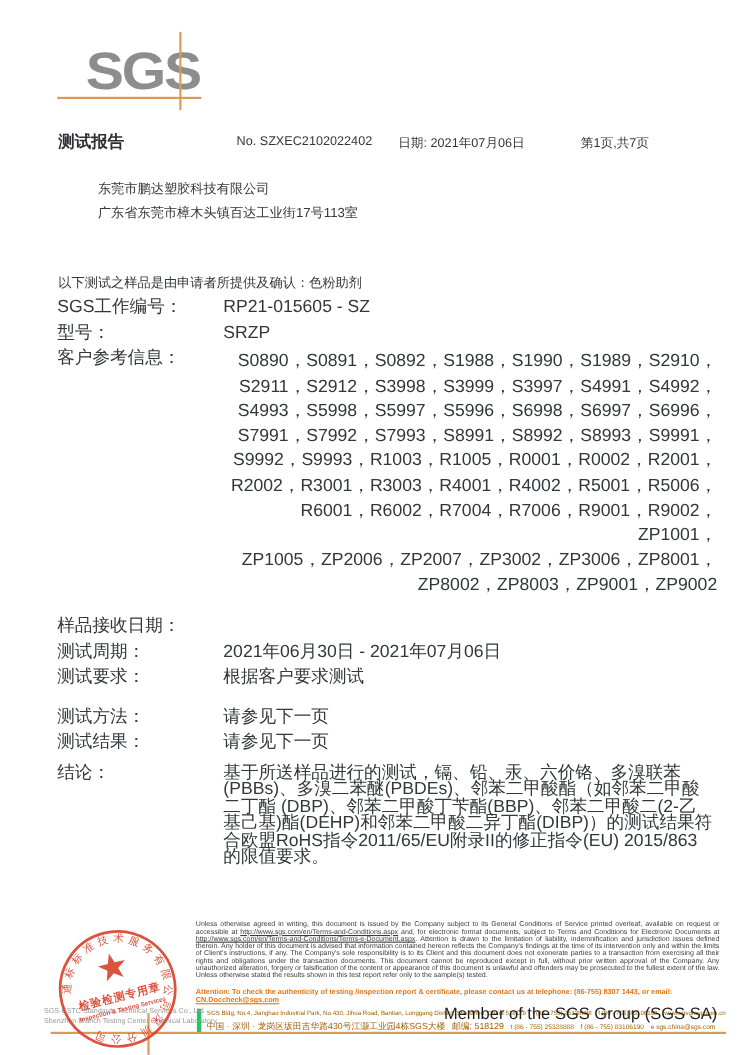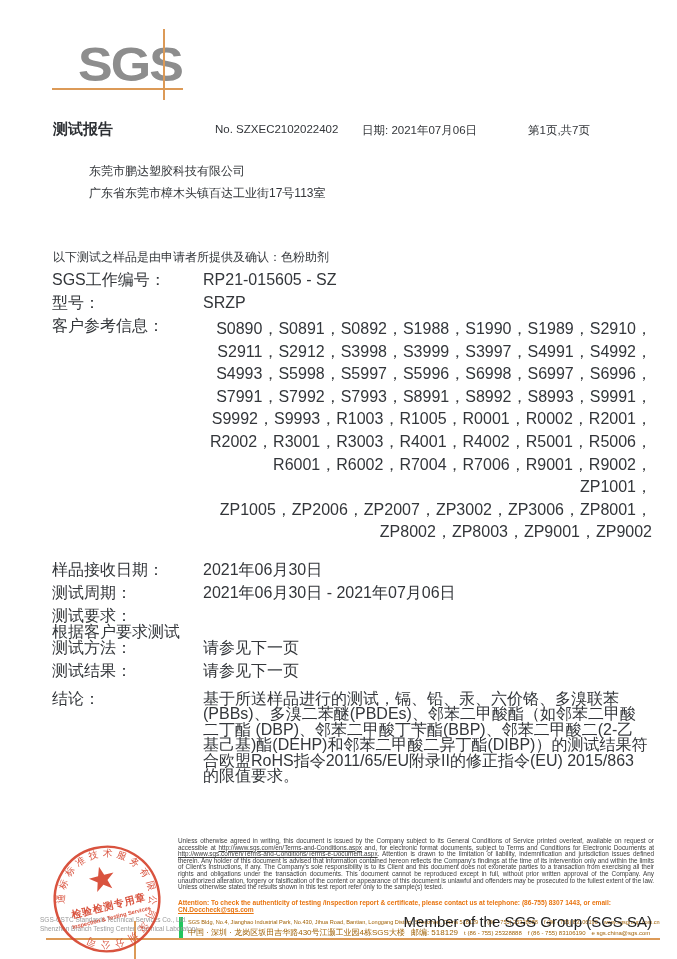--- a/index.html
+++ b/index.html
@@ -117,27 +117,26 @@
         <div class="ref-line">S7991，S7992，S7993，S8991，S8992，S8993，S9991，</div>
         <div class="ref-line">S9992，S9993，R1003，R1005，R0001，R0002，R2001，</div>
         <div class="ref-line">R2002，R3001，R3003，R4001，R4002，R5001，R5006，</div>
         <div class="ref-line">R6001，R6002，R7004，R7006，R9001，R9002，ZP1001，</div>
         <div class="ref-line">ZP1005，ZP2006，ZP2007，ZP3002，ZP3006，ZP8001，</div>
         <div class="ref-line">ZP8002，ZP8003，ZP9001，ZP9002</div>
       </div>
     </div>
     <div class="info-row">
       <div class="lbl">样品接收日期：</div>
-      <div class="val">2021年06月30日</div>
     </div>
     <div class="info-row">
       <div class="lbl">测试周期：</div>
       <div class="val">2021年06月30日 - 2021年07月06日</div>
     </div>
-    <div class="info-row" style="margin-bottom:0;flex-direction:column;">
+    <div class="info-row" style="margin-bottom:20px;">
       <div class="lbl">测试要求：</div>
       <div class="val">根据客户要求测试</div>
     </div>
     <div class="info-row">
       <div class="lbl">测试方法：</div>
       <div class="val">请参见下一页</div>
     </div>
     <div class="info-row row-result">
       <div class="lbl">测试结果：</div>
       <div class="val">请参见下一页</div>

